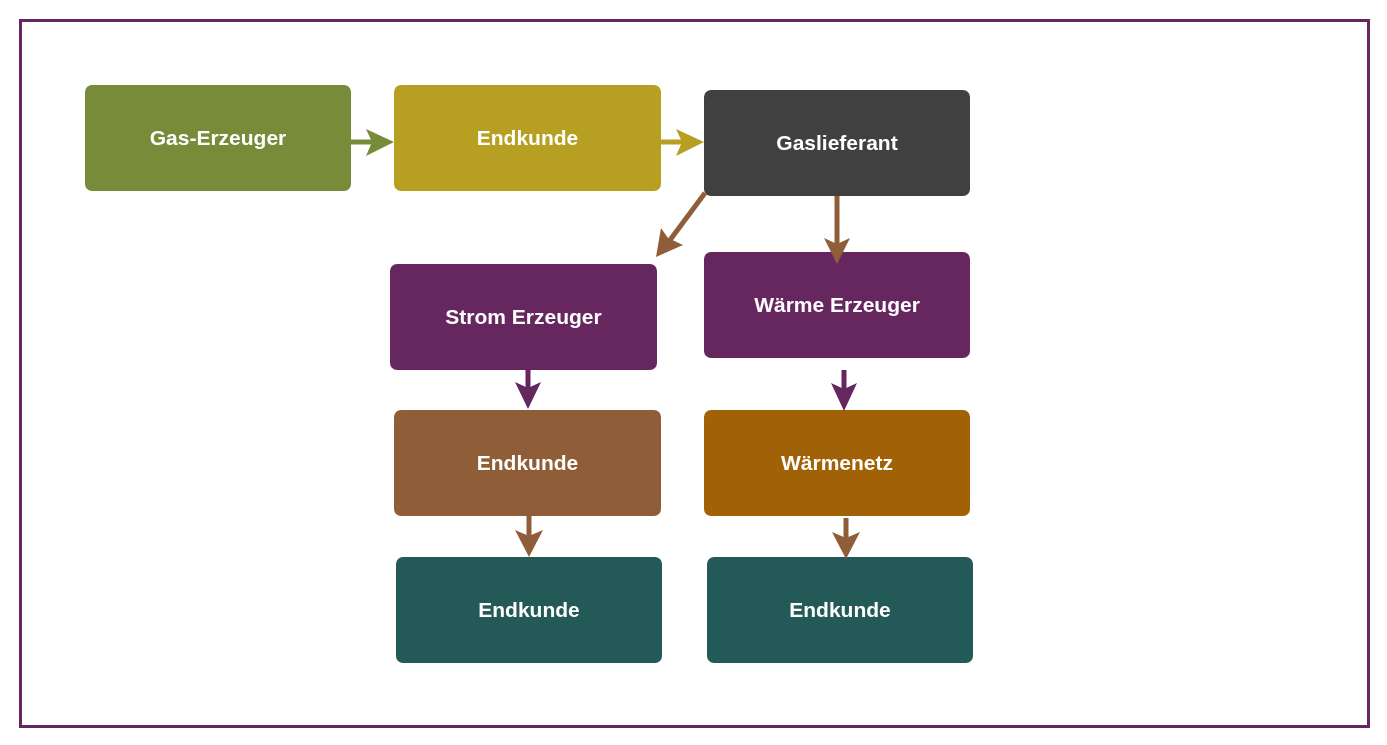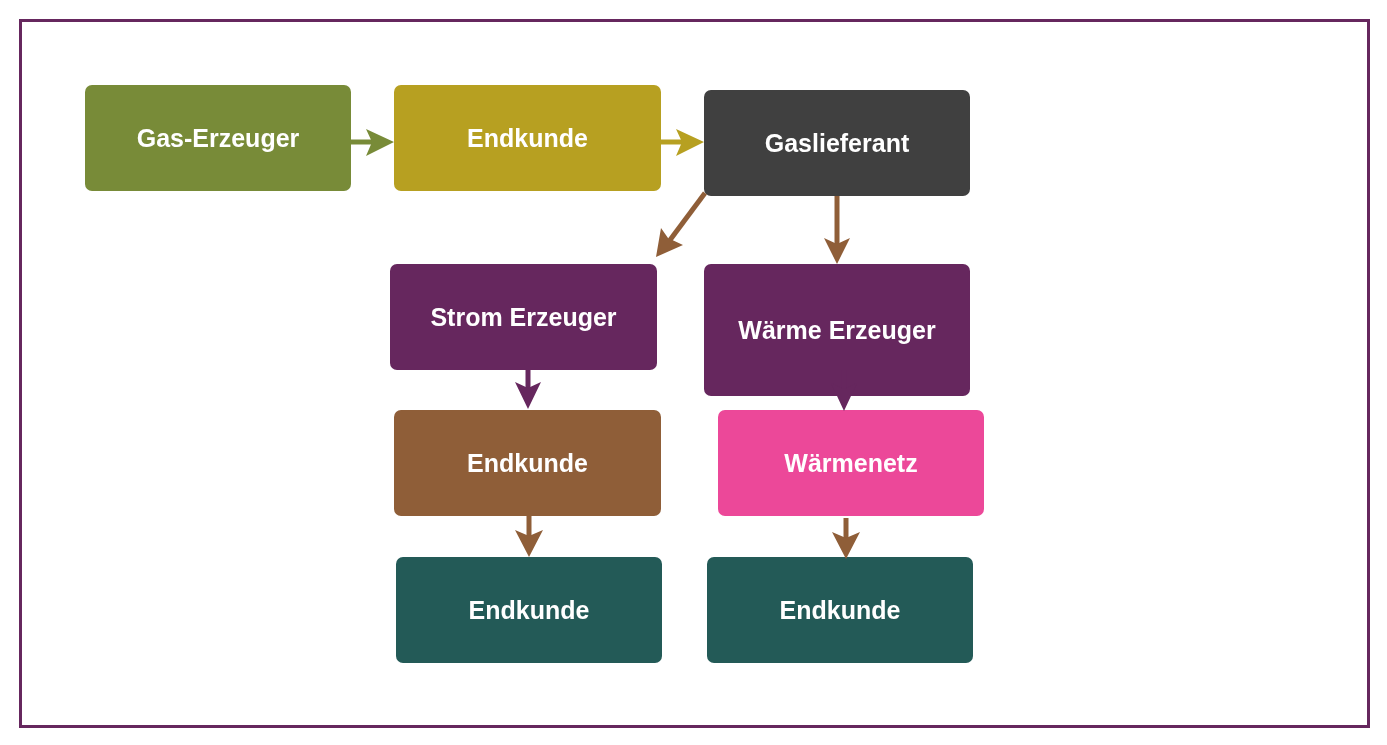--- a/index.html
+++ b/index.html
@@ -1,45 +1,45 @@
 <!DOCTYPE html>
 <html><head>
 <meta charset="utf-8">
 <style>
   html, body { margin:0; padding:0; background:#ffffff; }
   body { width:1387px; height:745px; position:relative; overflow:hidden; font-family:"Liberation Sans", sans-serif; }
   .frame { position:absolute; left:19px; top:19px; width:1345px; height:703px; border:3px solid #66275e; box-sizing:content-box; }
   .node { position:absolute; border-radius:7px; display:flex; align-items:center; justify-content:center;
-          color:#ffffff; font-weight:bold; font-size:25px; font-family:"Liberation Sans", sans-serif; }
+          color:#ffffff; font-weight:bold; font-size:21px; font-family:"Liberation Sans", sans-serif; }
   svg.arrows { position:absolute; left:0; top:0; width:1387px; height:745px; pointer-events:none; }
 </style>
 </head>
 <body>
 
 <div class="frame"></div>
 
 <div class="node" style="left:85px; top:85px; width:266px; height:106px; background:#788b38;">
   <span>Gas-Erzeuger</span>
 </div>
 <div class="node" style="left:394px; top:85px; width:267px; height:106px; background:#b7a021;">
   <span>Endkunde</span>
 </div>
 <div class="node" style="left:704px; top:90px; width:266px; height:106px; background:#404040;">
   <span>Gaslieferant</span>
 </div>
 <div class="node" style="left:390px; top:264px; width:267px; height:106px; background:#66275e;">
   <span>Strom Erzeuger</span>
 </div>
-<div class="node" style="left:704px; top:264px; width:266px; height:132px; background:#66275e;">
+<div class="node" style="left:704px; top:252px; width:266px; height:106px; background:#66275e;">
   <span>Wärme Erzeuger</span>
 </div>
 <div class="node" style="left:394px; top:410px; width:267px; height:106px; background:#8f5e38;">
   <span>Endkunde</span>
 </div>
-<div class="node" style="left:704px; top:410px; width:266px; height:106px; background:#ec4899;margin-left:14px;">
+<div class="node" style="left:704px; top:410px; width:266px; height:106px; background:#a16207;">
   <span>Wärmenetz</span>
 </div>
 <div class="node" style="left:396px; top:557px; width:266px; height:106px; background:#235a57;">
   <span>Endkunde</span>
 </div>
 <div class="node" style="left:707px; top:557px; width:266px; height:106px; background:#235a57;">
   <span>Endkunde</span>
 </div>
 
 <svg class="arrows" viewBox="0 0 1387 745">

